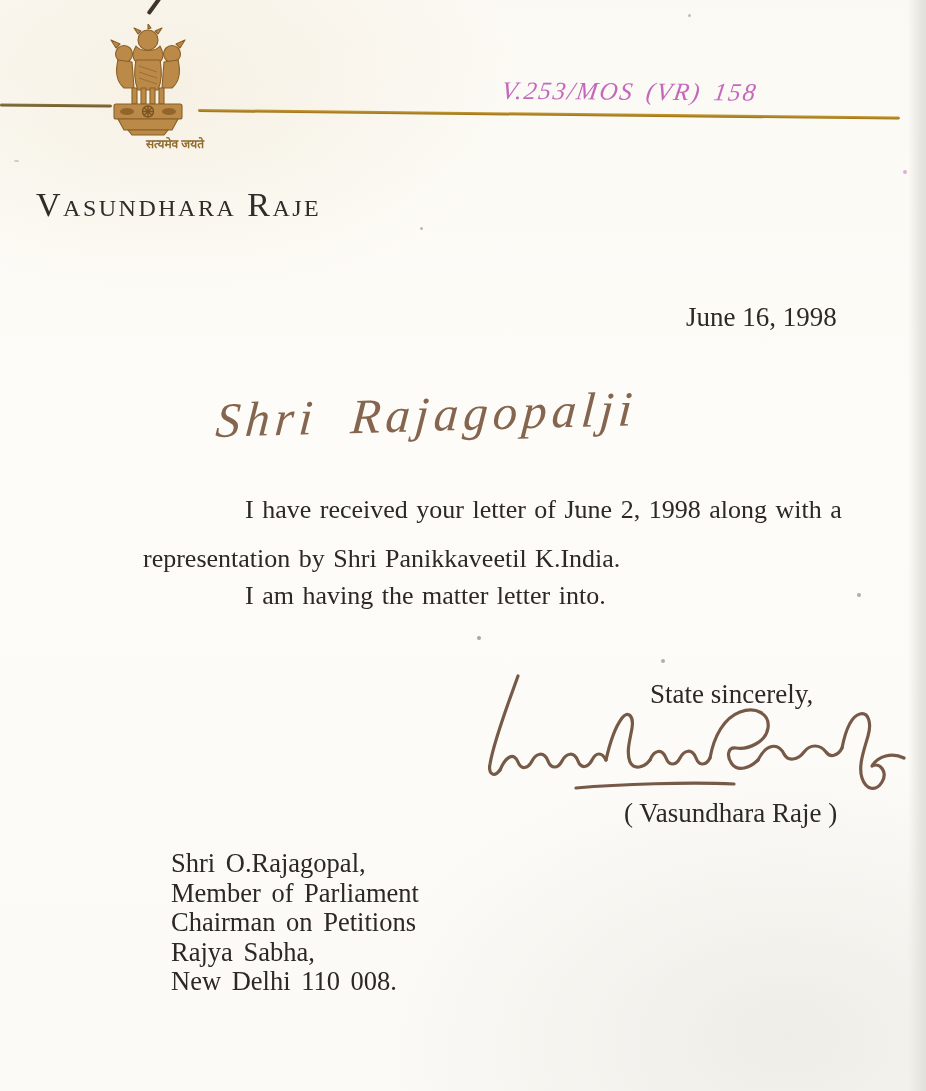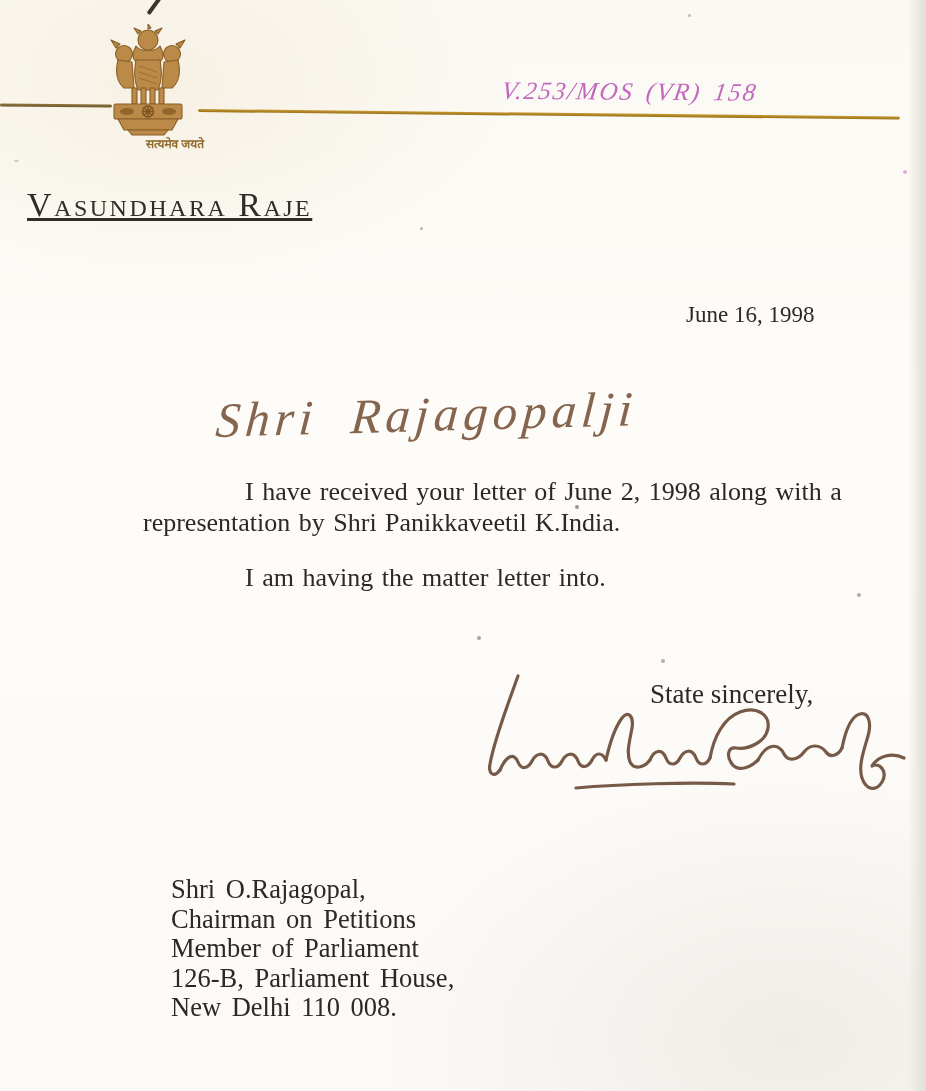--- a/index.html
+++ b/index.html
@@ -42,50 +42,50 @@
   }
   
   .office{left:500px;top:124px;width:372px;text-align:center;color:#332e29;}
   .office .l1{font-variant:small-caps;font-size:21px;letter-spacing:.5px;white-space:nowrap;}
   .office .l2{font-variant:small-caps;font-size:20px;letter-spacing:1px;margin-top:1px;}
   .office .l3{font-size:27px;font-weight:bold;word-spacing:10px;margin-top:1px;
     font-family:"Liberation Serif","DejaVu Sans",sans-serif;}
   .office .l4{font-size:27px;font-weight:bold;margin-top:1px;
     font-family:"Liberation Serif","DejaVu Sans",sans-serif;}
   
-  .sender{left:27px;top:186px;font-variant:small-caps;font-size:34px;
-    letter-spacing:2.5px;color:#302d29;white-space:nowrap;text-decoration:underline;}
+  .sender{left:36px;top:186px;font-variant:small-caps;font-size:34px;
+    letter-spacing:2.5px;color:#302d29;white-space:nowrap;}
   
   .emblem-caption{left:92px;top:135px;width:112px;text-align:right;
     font-size:12px;font-weight:bold;color:#8f6b2c;
     font-family:"Liberation Serif","DejaVu Sans",sans-serif;}
   
-  .date{left:686px;top:302px;font-size:23px;white-space:nowrap;}
+  .date{left:686px;top:302px;font-size:27px;white-space:nowrap;}
   
   .salutation{
     left:216px;top:386px;
     font-size:49px;font-style:italic;
     letter-spacing:5px;word-spacing:16px;
     color:#85654e;
     transform:rotate(-1.6deg) skewX(-6deg);
     white-space:nowrap;
   }
   
   .body-p{left:143px;top:0;font-size:26px;line-height:31px;
     word-spacing:2px;color:#2c2824;}
-  .body-p .line{display:block;white-space:nowrap;}
+  .body-p .line{display:block;white-space:nowrap;margin-top:18px;}
   .body-p .indent{padding-left:102px;}
   .p1{top:476px;}
   .p2{top:562px;}
   
   .closing{left:650px;top:679px;font-size:27px;white-space:nowrap;}
   
   .typed-name{left:624px;top:798px;font-size:27px;white-space:nowrap;}
   
-  .recipient{left:171px;top:875px;font-size:26.5px;line-height:29.5px;
+  .recipient{left:171px;top:849px;font-size:26.5px;line-height:29.5px;
     word-spacing:4px;color:#2c2824;}
   .recipient .line{display:block;white-space:nowrap;}
   svg{display:block;}
 </style>
 </head>
 <body>
 
 <div id="page">
 
   <div class="abs edge-right"></div>
@@ -196,22 +196,23 @@
 
         <path d="M362,78 C366,58 372,46 380,44 C388,42 392,52 388,66
                  C384,80 378,96 382,108 C386,120 396,122 402,112
                  C408,102 400,92 392,96 C398,86 412,82 424,88"></path>
 
         <path d="M96,118 C140,114 210,112 254,114"></path>
       </g>
     </svg>
   </div>
 
+  <div class="abs typed-name">( Vasundhara Raje )</div>
 
   <div class="abs recipient">
     <span class="line">Shri O.Rajagopal,</span>
+    <span class="line">Member of Parliament</span>
     <span class="line">Chairman on Petitions</span>
-    <span class="line">Member of Parliament</span>
-    <span class="line">126-B, Parliament House,</span>
+    <span class="line">Rajya Sabha,</span>
     <span class="line">New Delhi 110 008.</span>
   </div>
 
 </div>
 
 </body></html>

